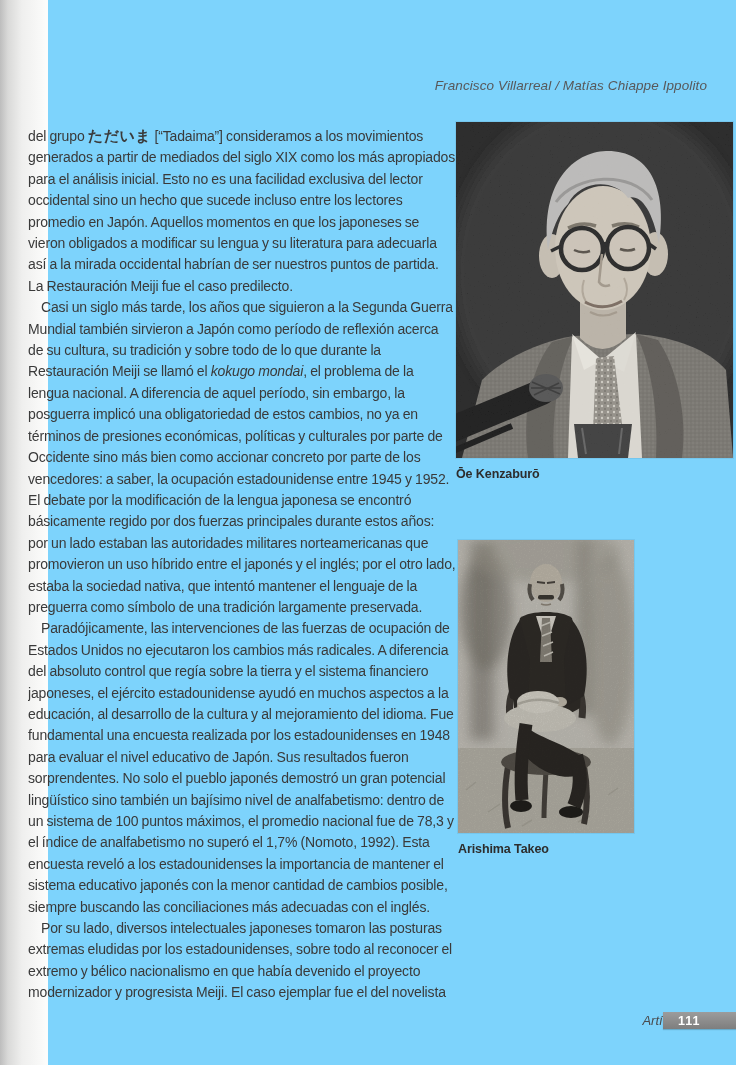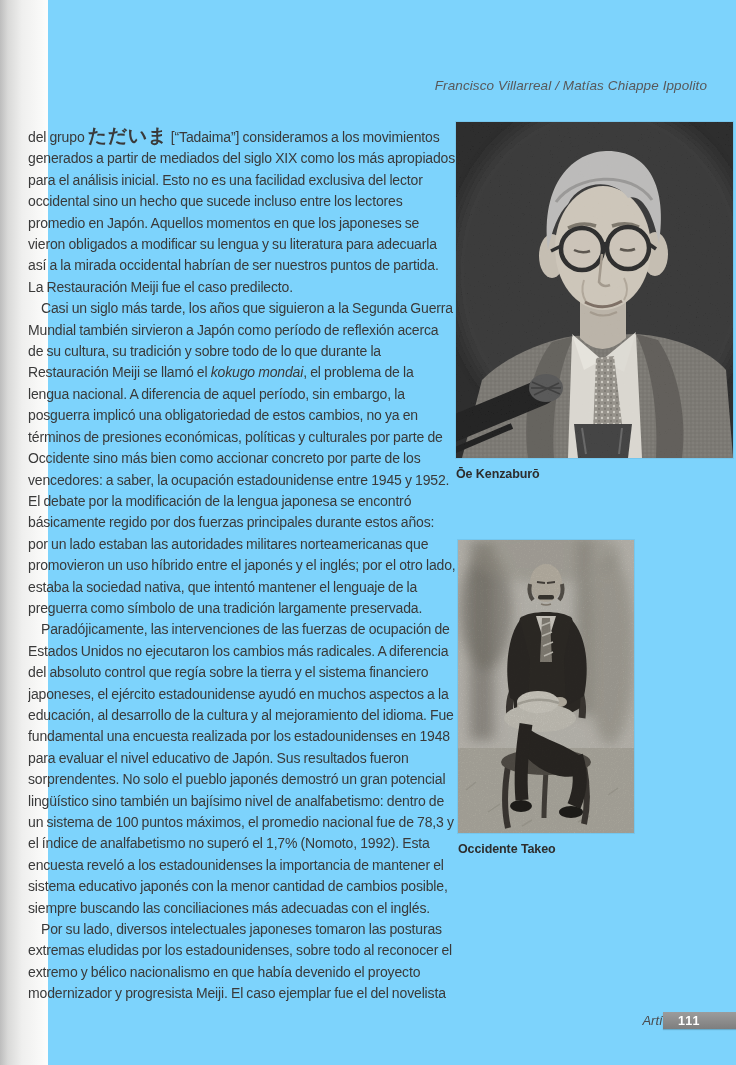--- a/index.html
+++ b/index.html
@@ -17,21 +17,21 @@
     text-align: right; font-style: italic; font-size: 13.5px; color: #58585a;
     letter-spacing: 0.1px;
   }
   .body-col {
     position: absolute; left: 28px; top: 125px; width: 428px; height: 900px;
     font-size: 14px; line-height: 21.4px; color: #3a3a3a;
     letter-spacing: -0.15px; word-spacing: -0.5px; overflow: hidden;
   }
   .body-col p { margin: 0; }
   .para.indent { text-indent: 13px; }
-  .jp { font-weight: bold; font-size: 19px; letter-spacing: 0.5px; }
+  .jp { font-weight: bold; font-size: 15px; letter-spacing: 0.5px; }
   .heading {
     margin: 13px 0 4px 0; font-size: 16.5px; font-weight: bold;
     color: #151515; letter-spacing: -0.2px;
   }
   figure { position: absolute; margin: 0; }
   .fig1 { left: 456px; top: 122px; width: 322px; }
   .fig2 { left: 458px; top: 540px; width: 176px; }
   .photo { display: block; box-shadow: 0 0 0 1px rgba(0,0,0,0.06); }
   figcaption {
     margin-top: 9px; font-weight: bold; font-size: 12.5px;
@@ -176,21 +176,21 @@
       <ellipse cx="82" cy="178" rx="36" ry="14" fill="#cfccc2"></ellipse>
       <ellipse cx="80" cy="162" rx="21" ry="11" fill="#d8d5cb"></ellipse>
       <path d="M60,164 q20,-8 41,-1" stroke="#b4b1a6" stroke-width="2.5" fill="none"></path>
       <path d="M64,184 C80,198 108,204 122,216 C128,222 126,232 118,236 C98,240 76,228 62,210 Z" fill="#2c2925"></path>
       <path d="M118,216 C124,234 122,252 116,266" stroke="#2c2925" stroke-width="14" fill="none"></path>
       <ellipse cx="113" cy="272" rx="12" ry="6" fill="#211f1c"></ellipse>
       <path d="M68,184 C64,210 62,238 64,260" stroke="#2c2925" stroke-width="13" fill="none"></path>
       <ellipse cx="63" cy="266" rx="11" ry="6" fill="#211f1c"></ellipse>
       <rect width="176" height="293" filter="url(#grain2)" opacity="0.12"></rect>
     </svg>
-    <figcaption>Occidente Takeo</figcaption>
+    <figcaption>Arishima Takeo</figcaption>
   </figure>
 
   <div class="footer">
     <span class="footer-label">Artículos</span>
     <span class="page-badge">
       <span class="page-num">111</span>
     </span>
   </div>
 </div>
 

